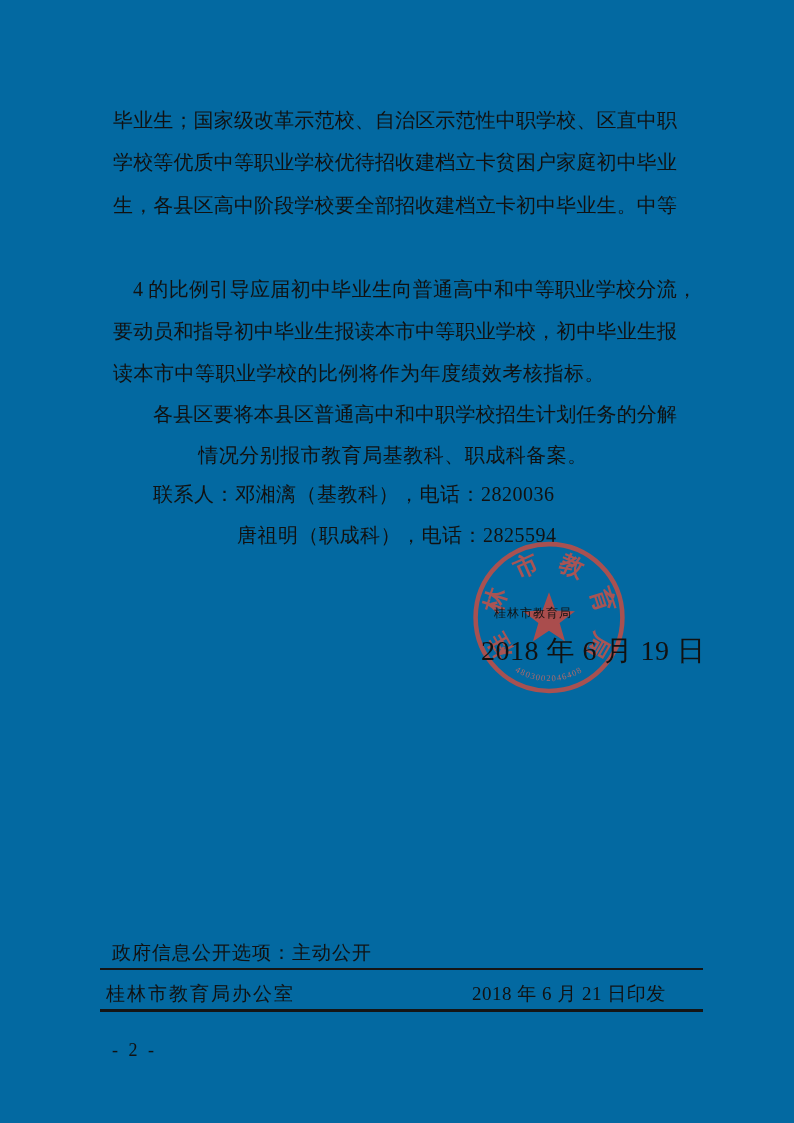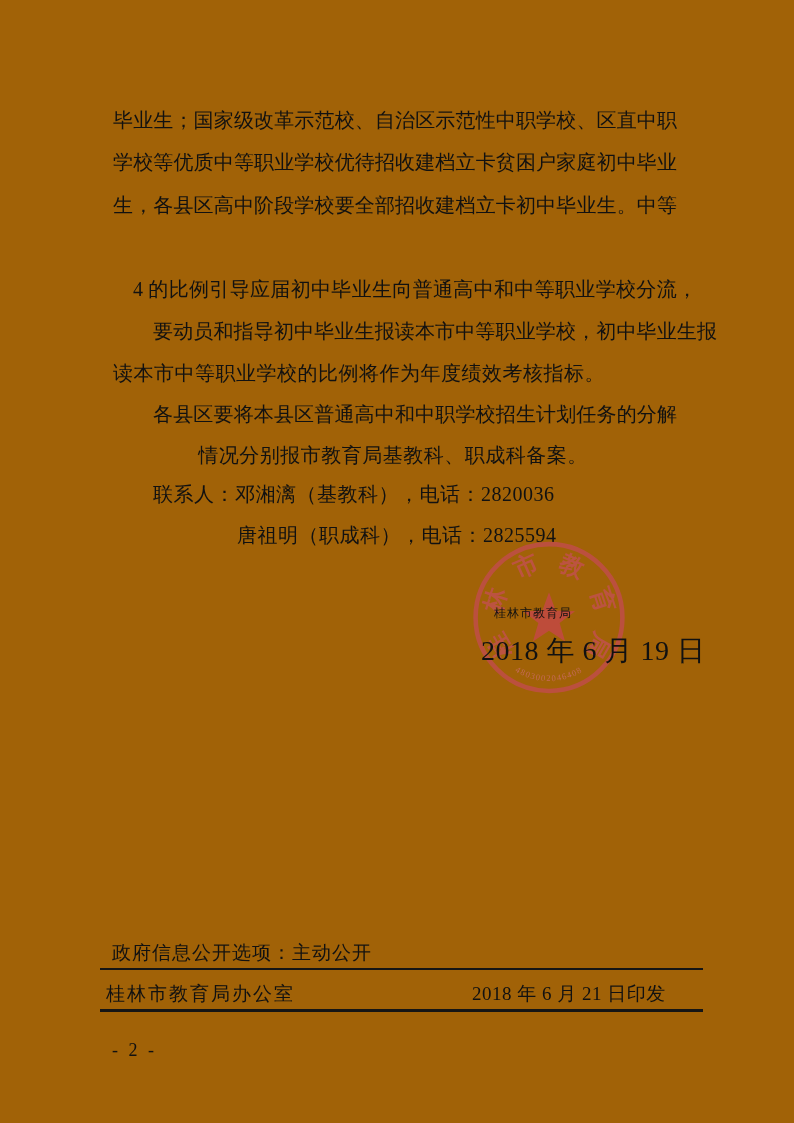--- a/index.html
+++ b/index.html
@@ -1,21 +1,21 @@
 <!DOCTYPE html>
 <html><head>
 <meta charset="utf-8">
 <style>
   html, body { margin: 0; padding: 0; background: #888; }
   .page {
     position: relative;
     width: 794px;
     height: 1123px;
     margin: 0 auto;
-    background: #a16207;
+    background: #0369a1;
     overflow: hidden;
     font-family: "Liberation Serif", "DejaVu Serif", serif;
     color: #111111;
   }
   .bline {
     position: absolute;
     left: 113px;
     width: 564px;
     font-size: 20px;
     line-height: 24px;
@@ -26,21 +26,21 @@
     white-space: normal;
     text-align: justify;
     text-align-last: justify;
     letter-spacing: 0;
   }
   .l1  { top: 108px; }
   .l2  { top: 150px; }
   .l3  { top: 193px; }
   .l4  { top: 235px; }
   .l5  { top: 277px; margin-left: 20px; }
-  .l6  { top: 319px; margin-left: 40px; }
+  .l6  { top: 319px; }
   .l7  { top: 361px; }
   .l8  { top: 402px; left: 153px; width: 524px; }
   .l9  { top: 443px; left: 111px; text-align: center; }
   .l10 { top: 482px; left: 153px; }
   .l11 { top: 523px; left: 237px; }
 
   .seal-wrap {
     position: absolute;
     left: 468px;
     top: 538px;

